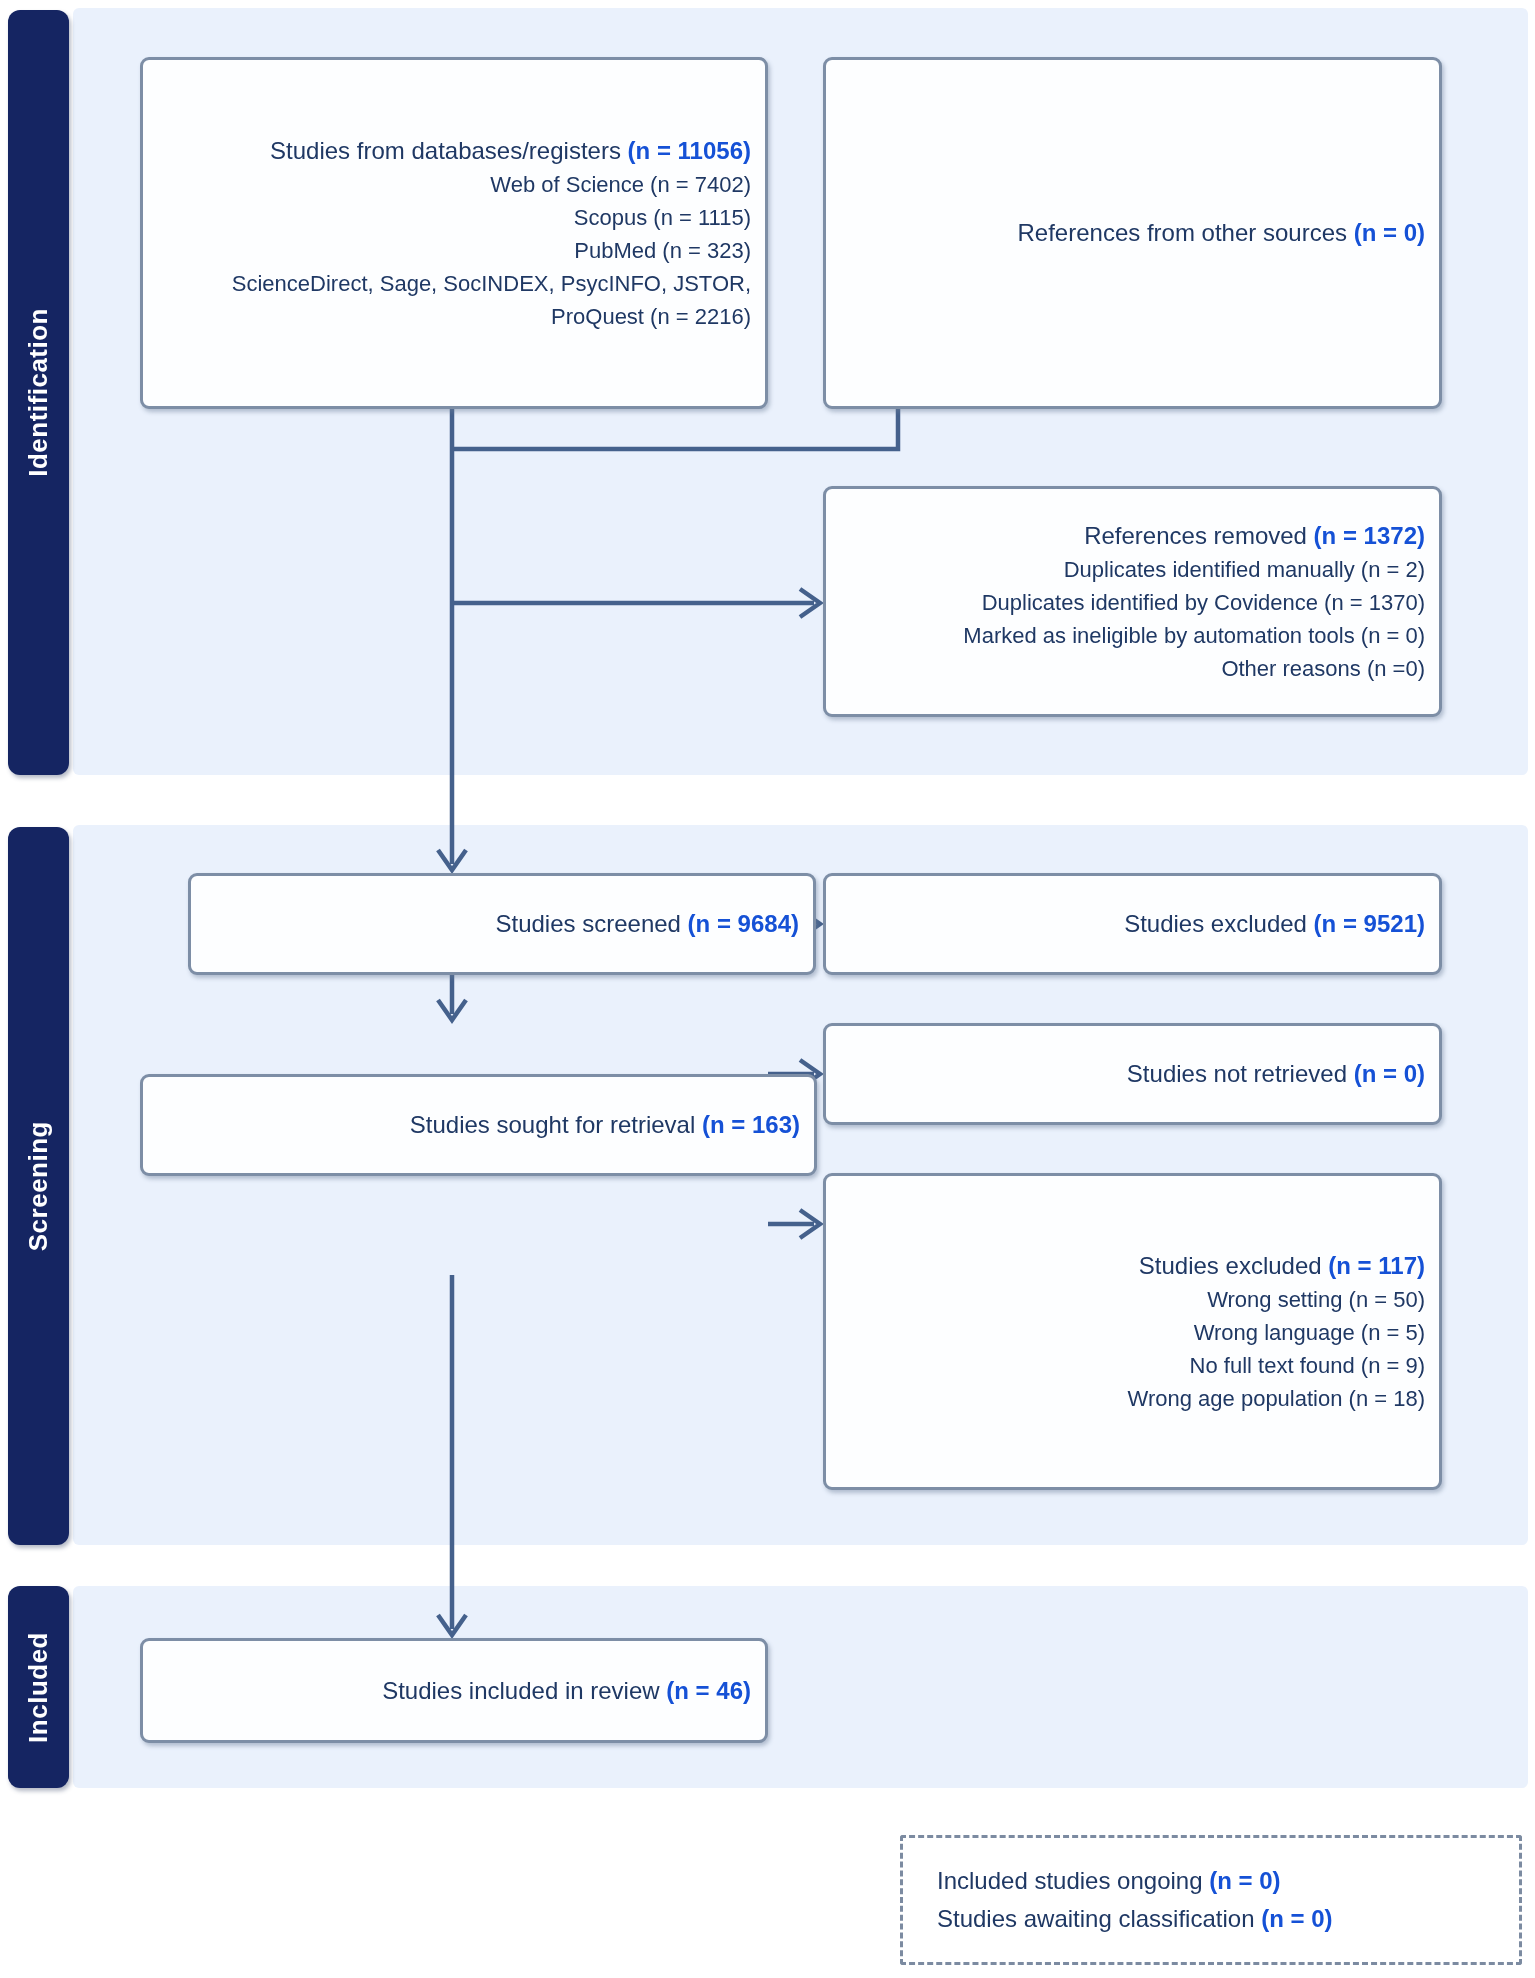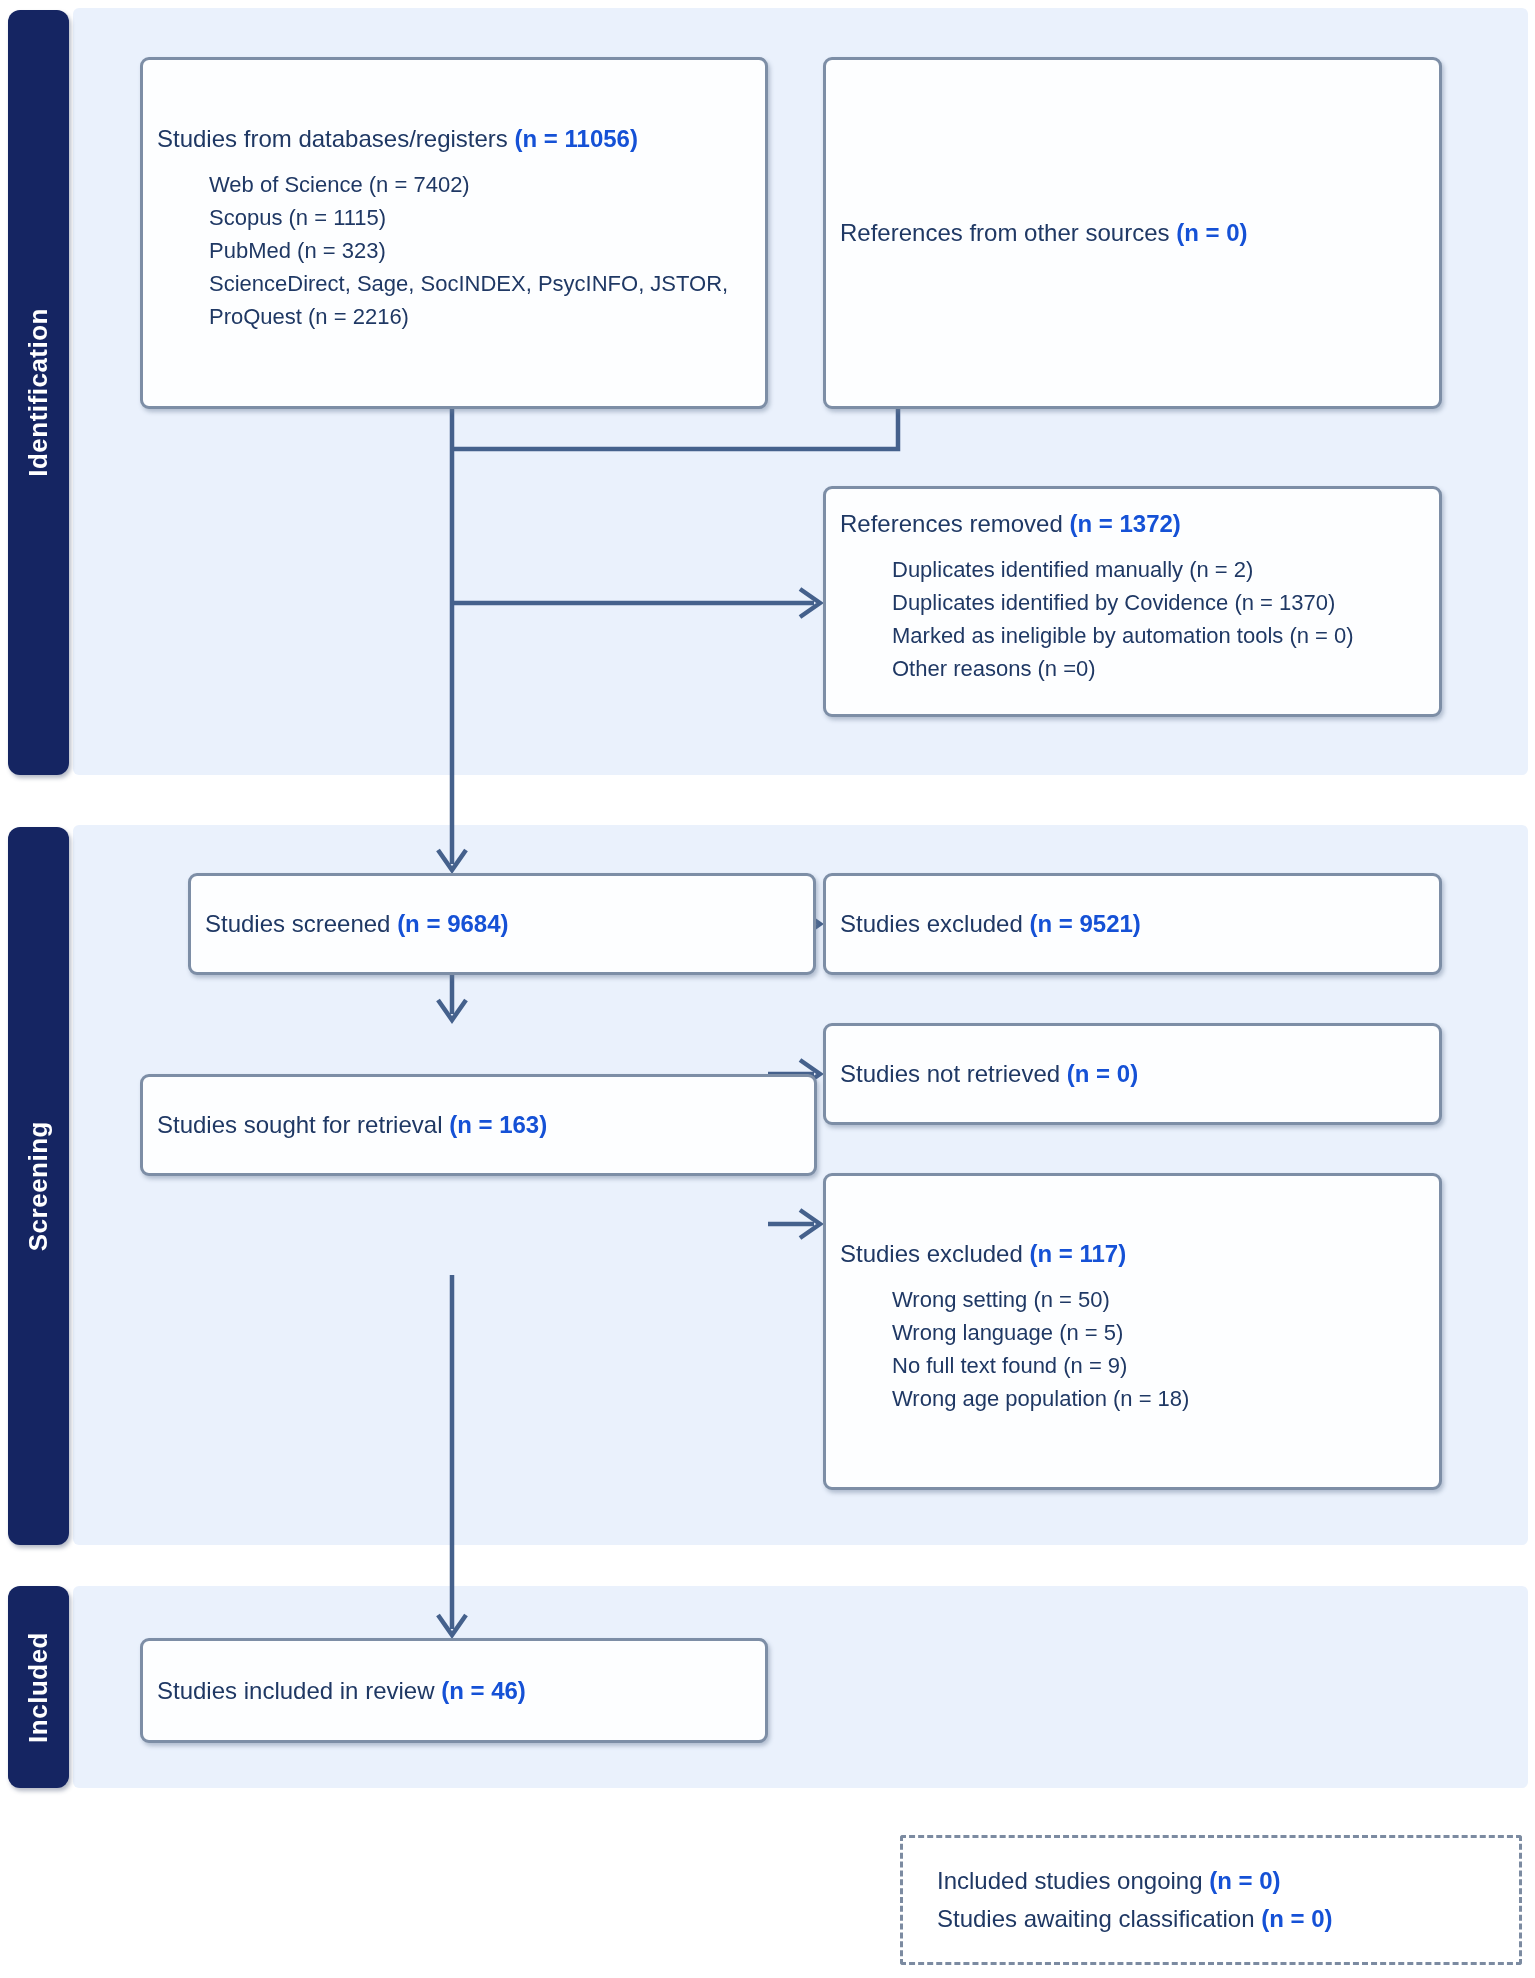--- a/index.html
+++ b/index.html
@@ -18,25 +18,25 @@
     color:#ffffff;font-weight:bold;font-size:26px;letter-spacing:.5px;white-space:nowrap;
   }
   
   .phase-panel{
     position:absolute;left:73px;width:1455px;background:#eaf1fc;border-radius:6px;
   }
   
   .fbox{
     position:absolute;background:#fdfeff;border:3px solid #7d8ea6;border-radius:9px;
     box-sizing:border-box;display:flex;flex-direction:column;justify-content:center;
-    padding:6px 14px 6px 14px;box-shadow:2px 3px 4px rgba(109,127,153,.45);
+    padding:6px 14px 6px 14px;box-shadow:2px 3px 4px rgba(109,127,153,.45);text-align:right;
   }
   .headline{font-size:24px;line-height:34px;color:#1f3864;}
   .count{color:#1551d6;font-weight:bold;}
-  .sublist{list-style:none;margin:12px;padding:0 0 0 40px;}
+  .sublist{list-style:none;margin:0;padding:0 0 0 40px;}
   .sublist li{font-size:22px;line-height:33px;color:#1f3864;}
   .dashed-box{
     position:absolute;background:transparent;border:3px dashed #7c8ba1;border-radius:3px;
     box-sizing:border-box;display:flex;flex-direction:column;justify-content:center;
     padding-left:34px;box-shadow:none;
   }
   .dashed-box .headline{line-height:38px;}
   .connector-layer{position:absolute;left:0;top:0;pointer-events:none;}
   .connector-layer path{stroke:#45618c;stroke-width:4.5;fill:none;stroke-linejoin:miter;}
 </style>

